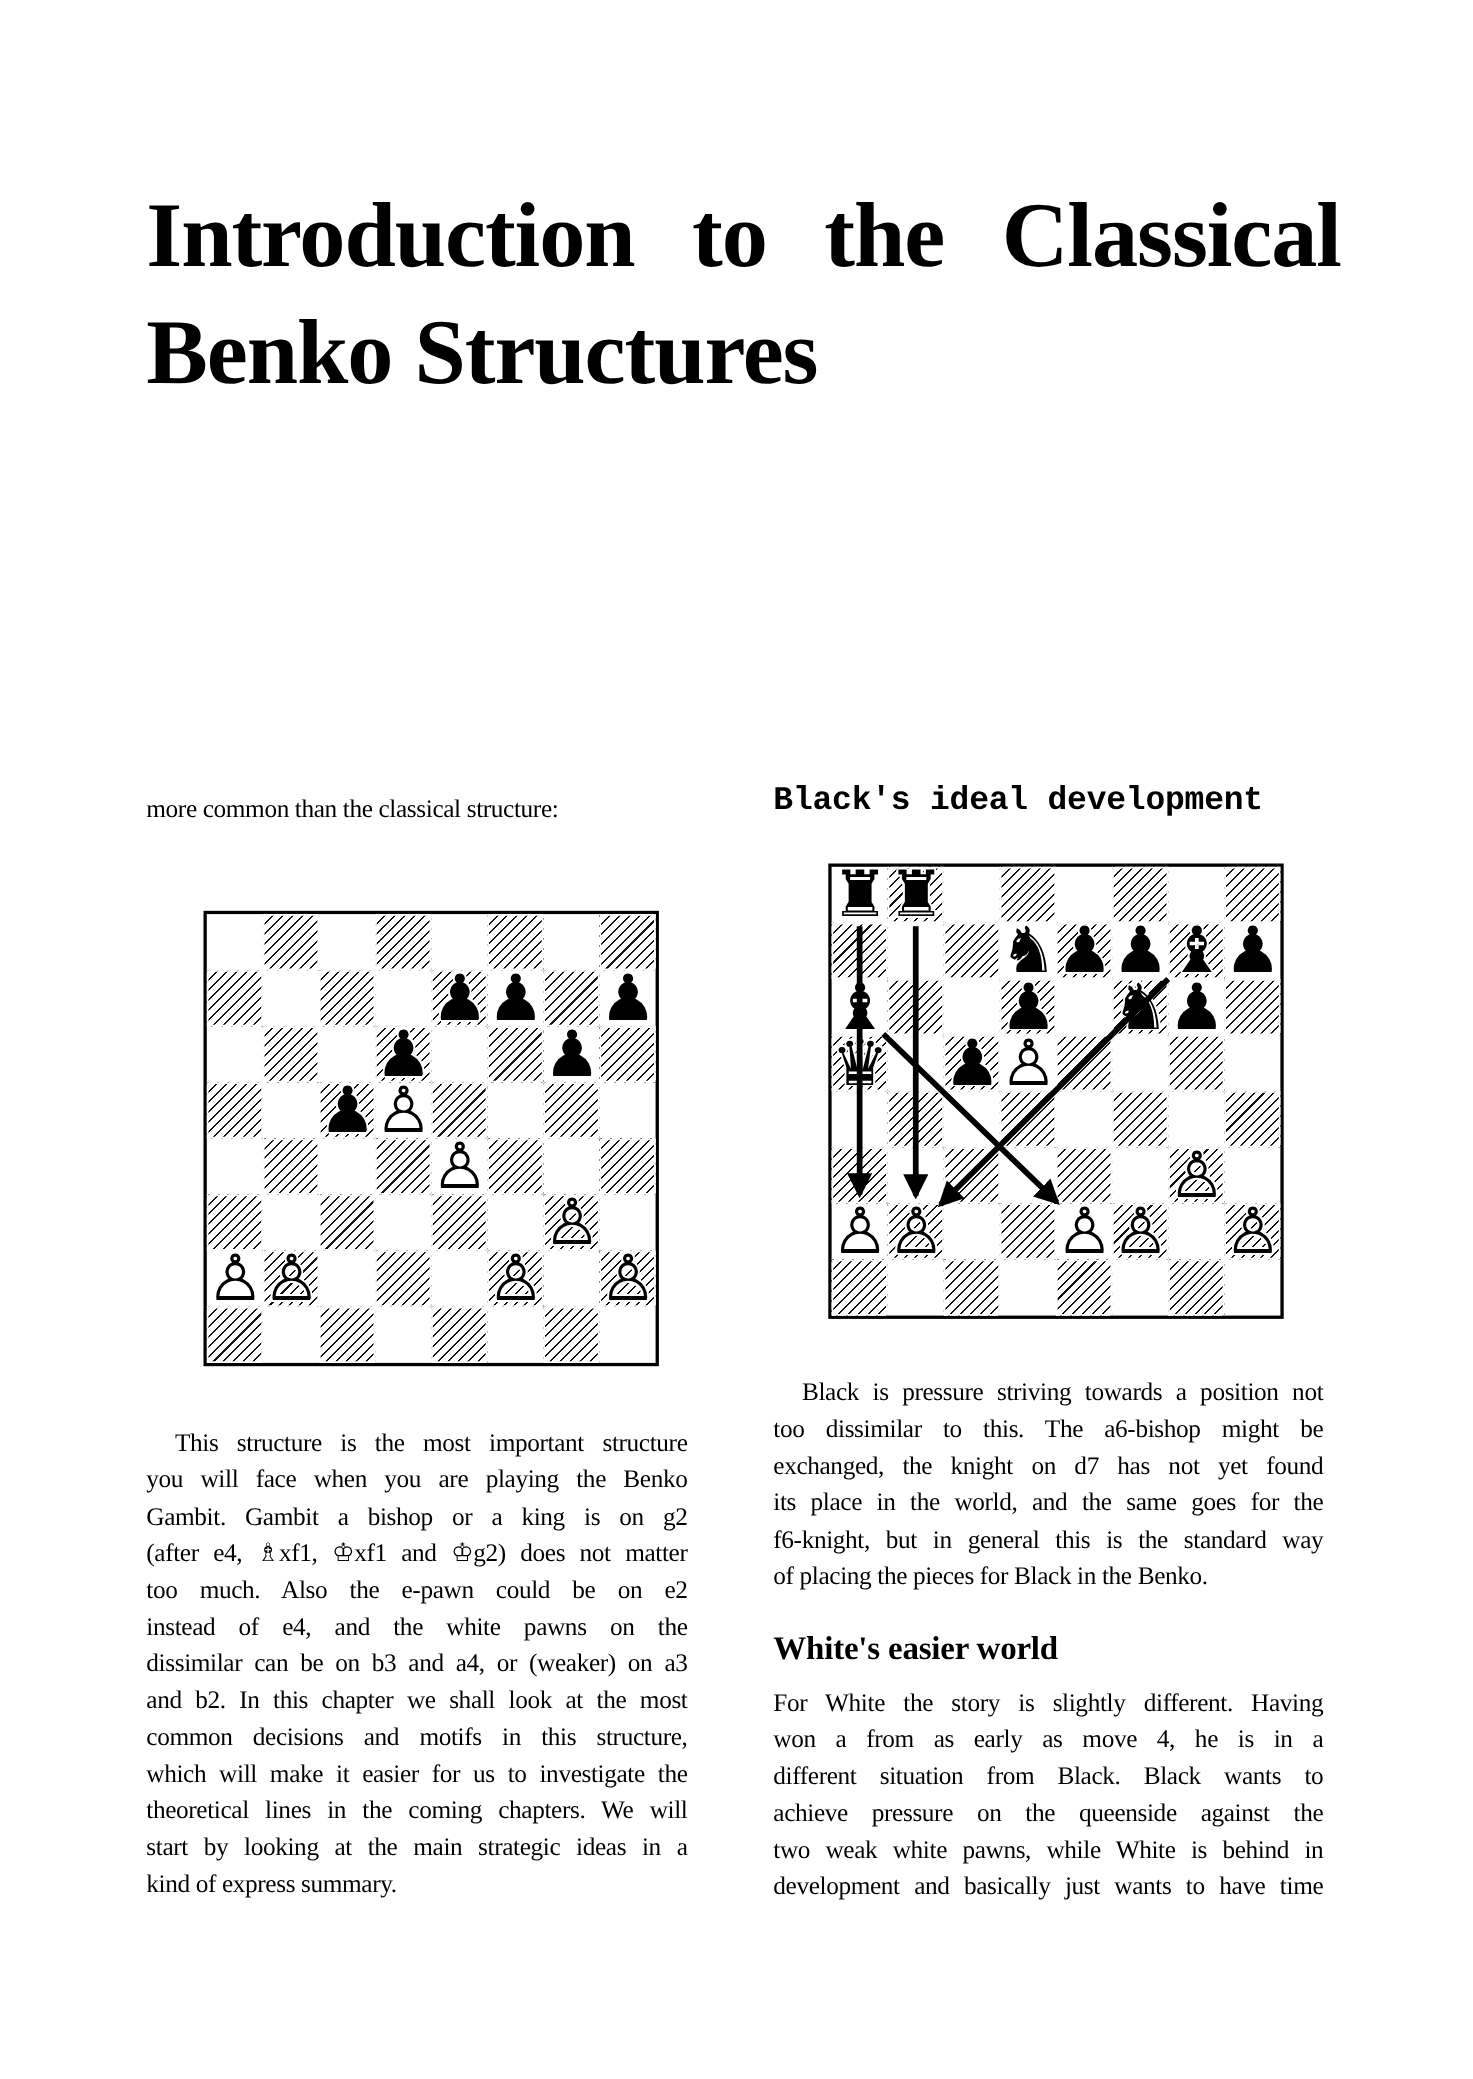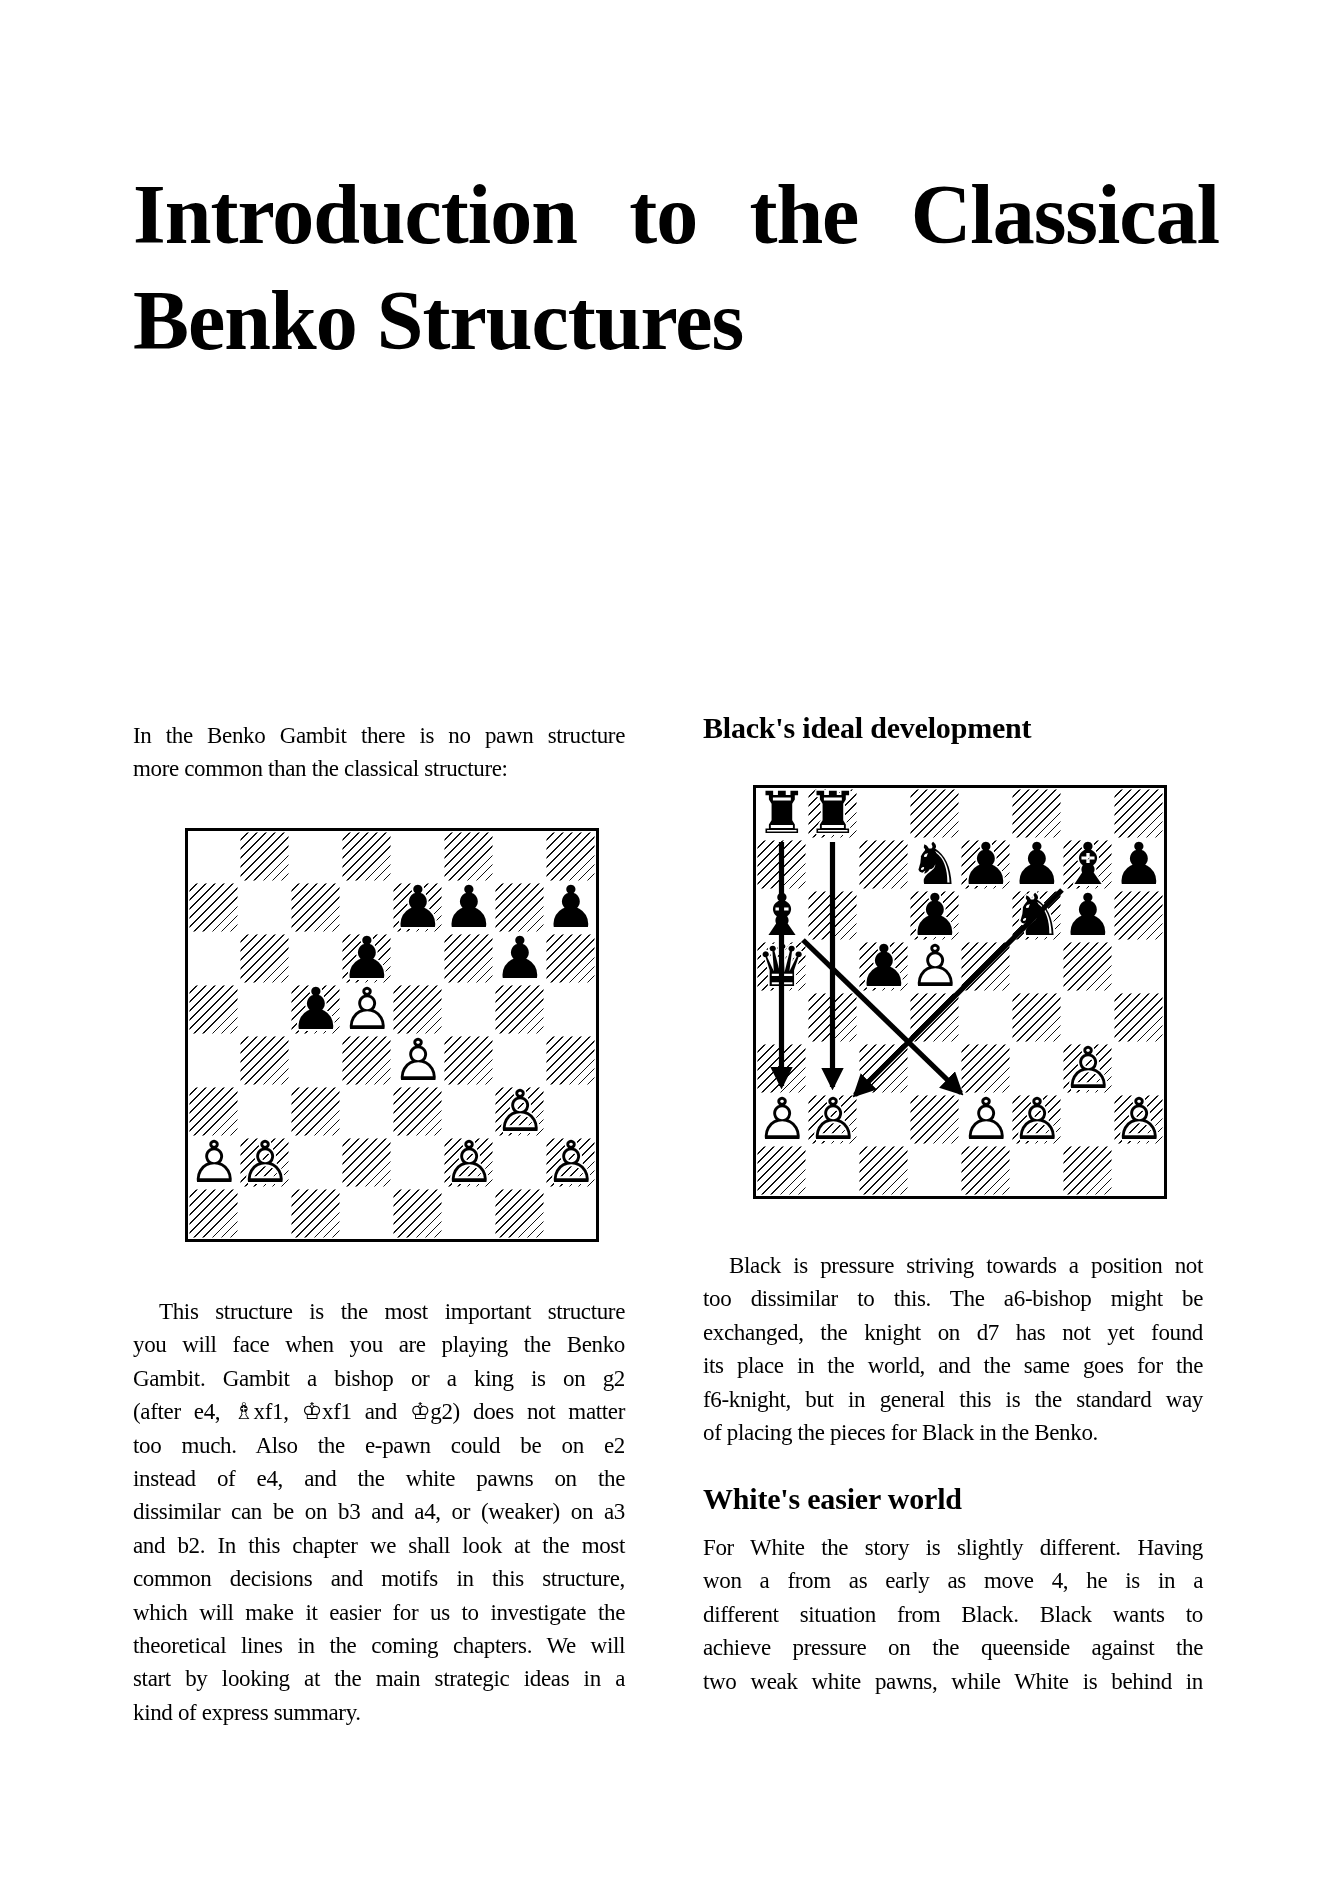--- a/index.html
+++ b/index.html
@@ -50,21 +50,20 @@
     <div class="title-l1">
         <span>Introduction</span>
         <span>to</span>
         <span>the</span>
         <span>Classical</span>
       </div>
     <div class="title-l2">Benko Structures</div>
   </div>
 
   <div class="jpara" style="left:133px;top:719px;width:492px;">
-      <div class="ln">In the Benko Gambit there is no pawn structure</div>
       <div class="ln end">more common than the classical structure:</div>
     </div>
 
   <div class="board" style="left:185px;top:828px;">
       <div class="sq" style="left: 0px; top: 0px;"></div>
       <div class="sq dark" style="left: 51px; top: 0px;"></div>
       <div class="sq" style="left: 102px; top: 0px;"></div>
       <div class="sq dark" style="left: 153px; top: 0px;"></div>
       <div class="sq" style="left: 204px; top: 0px;"></div>
       <div class="sq dark" style="left: 255px; top: 0px;"></div>
@@ -150,21 +149,21 @@
       <div class="ln">instead of e4, and the white pawns on the</div>
       <div class="ln">dissimilar can be on b3 and a4, or (weaker) on a3</div>
       <div class="ln">and b2. In this chapter we shall look at the most</div>
       <div class="ln">common decisions and motifs in this structure,</div>
       <div class="ln">which will make it easier for us to investigate the</div>
       <div class="ln">theoretical lines in the coming chapters. We will</div>
       <div class="ln">start by looking at the main strategic ideas in a</div>
       <div class="ln end">kind of express summary.</div>
     </div>
 
-  <div class="heading" style="left:703px;top:710px;">Black's ideal development</div>
+  <div class="heading" style="left:703px;top:710px;font-family:Liberation Mono, monospace;">Black's ideal development</div>
 
   <div class="board" style="left:753px;top:785px;">
       <div class="sq" style="left: 0px; top: 0px;"></div>
       <div class="sq dark" style="left: 51px; top: 0px;"></div>
       <div class="sq" style="left: 102px; top: 0px;"></div>
       <div class="sq dark" style="left: 153px; top: 0px;"></div>
       <div class="sq" style="left: 204px; top: 0px;"></div>
       <div class="sq dark" style="left: 255px; top: 0px;"></div>
       <div class="sq" style="left: 306px; top: 0px;"></div>
       <div class="sq dark" style="left: 357px; top: 0px;"></div>
@@ -267,15 +266,16 @@
     </div>
 
   <div class="heading" style="left:703px;top:1481px;">White's easier world</div>
 
   <div class="jpara" style="left:703px;top:1531px;width:500px;">
       <div class="ln">For White the story is slightly different. Having</div>
       <div class="ln">won a from as early as move 4, he is in a</div>
       <div class="ln">different situation from Black. Black wants to</div>
       <div class="ln">achieve pressure on the queenside against the</div>
       <div class="ln">two weak white pawns, while White is behind in</div>
+      <div class="ln">development and basically just wants to have time</div>
     </div>
 
 </div>
 
 </body></html>

